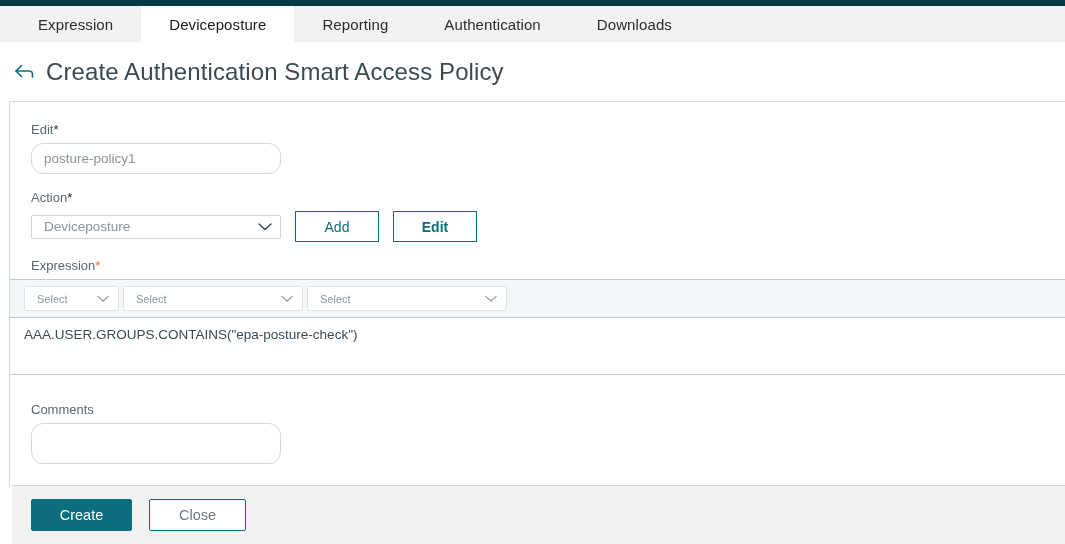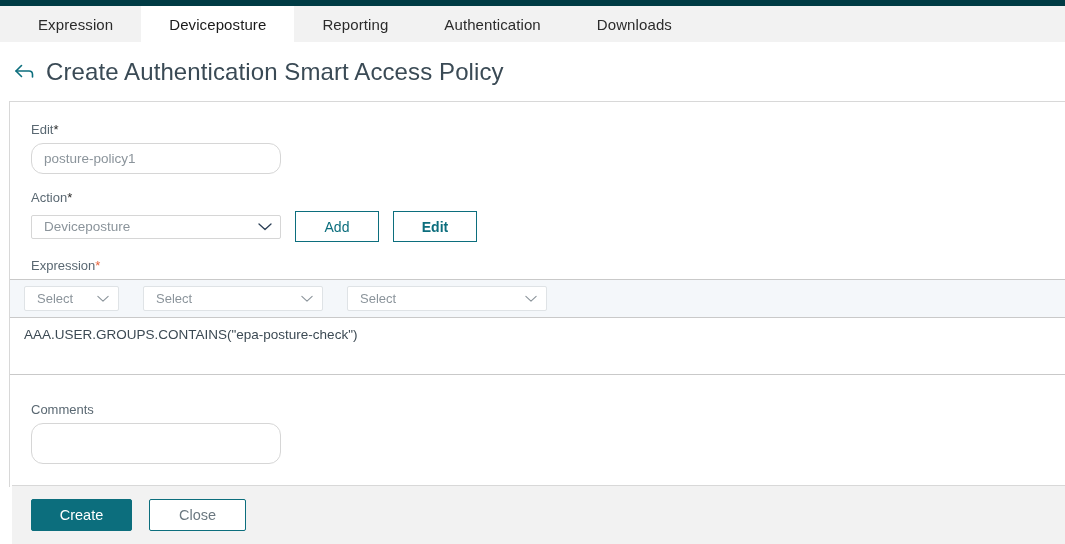--- a/index.html
+++ b/index.html
@@ -162,24 +162,24 @@
     padding-right: 0;
   }
   .mini-select {
     position: relative;
     height: 25px;
     background: #fff;
     border: 1px solid #dfe3e6;
     border-radius: 2px;
     display: flex;
     align-items: center;
-    font-size: 13px;
+    font-size: 11px;
     color: #8b949b;
     padding: 0 26px 0 12px;
-    margin-right: 24px;
+    margin-right: 4px;
     cursor: pointer;
   }
   .ms1 { width: 95px; }
   .ms2 { width: 180px; }
   .ms3 { width: 200px; }
 
   .expr-body {
     border-bottom: 1px solid #c9c9c9;
     background: #ffffff;
     height: 57px;

